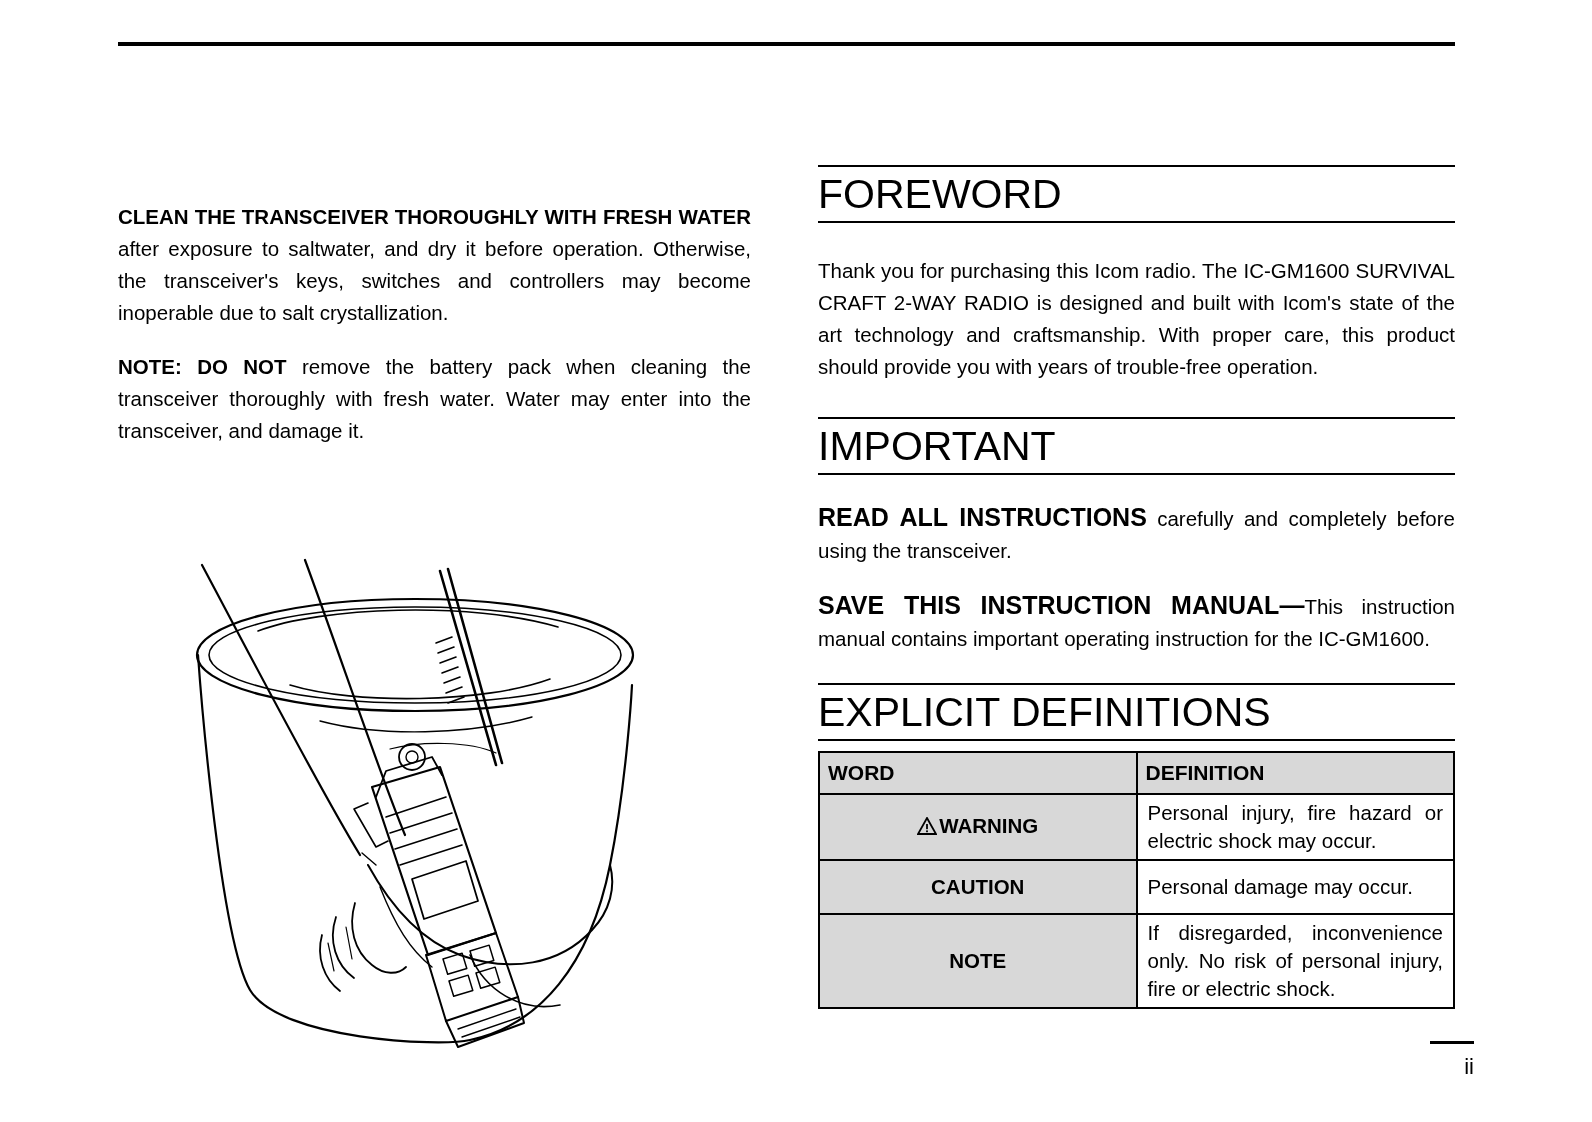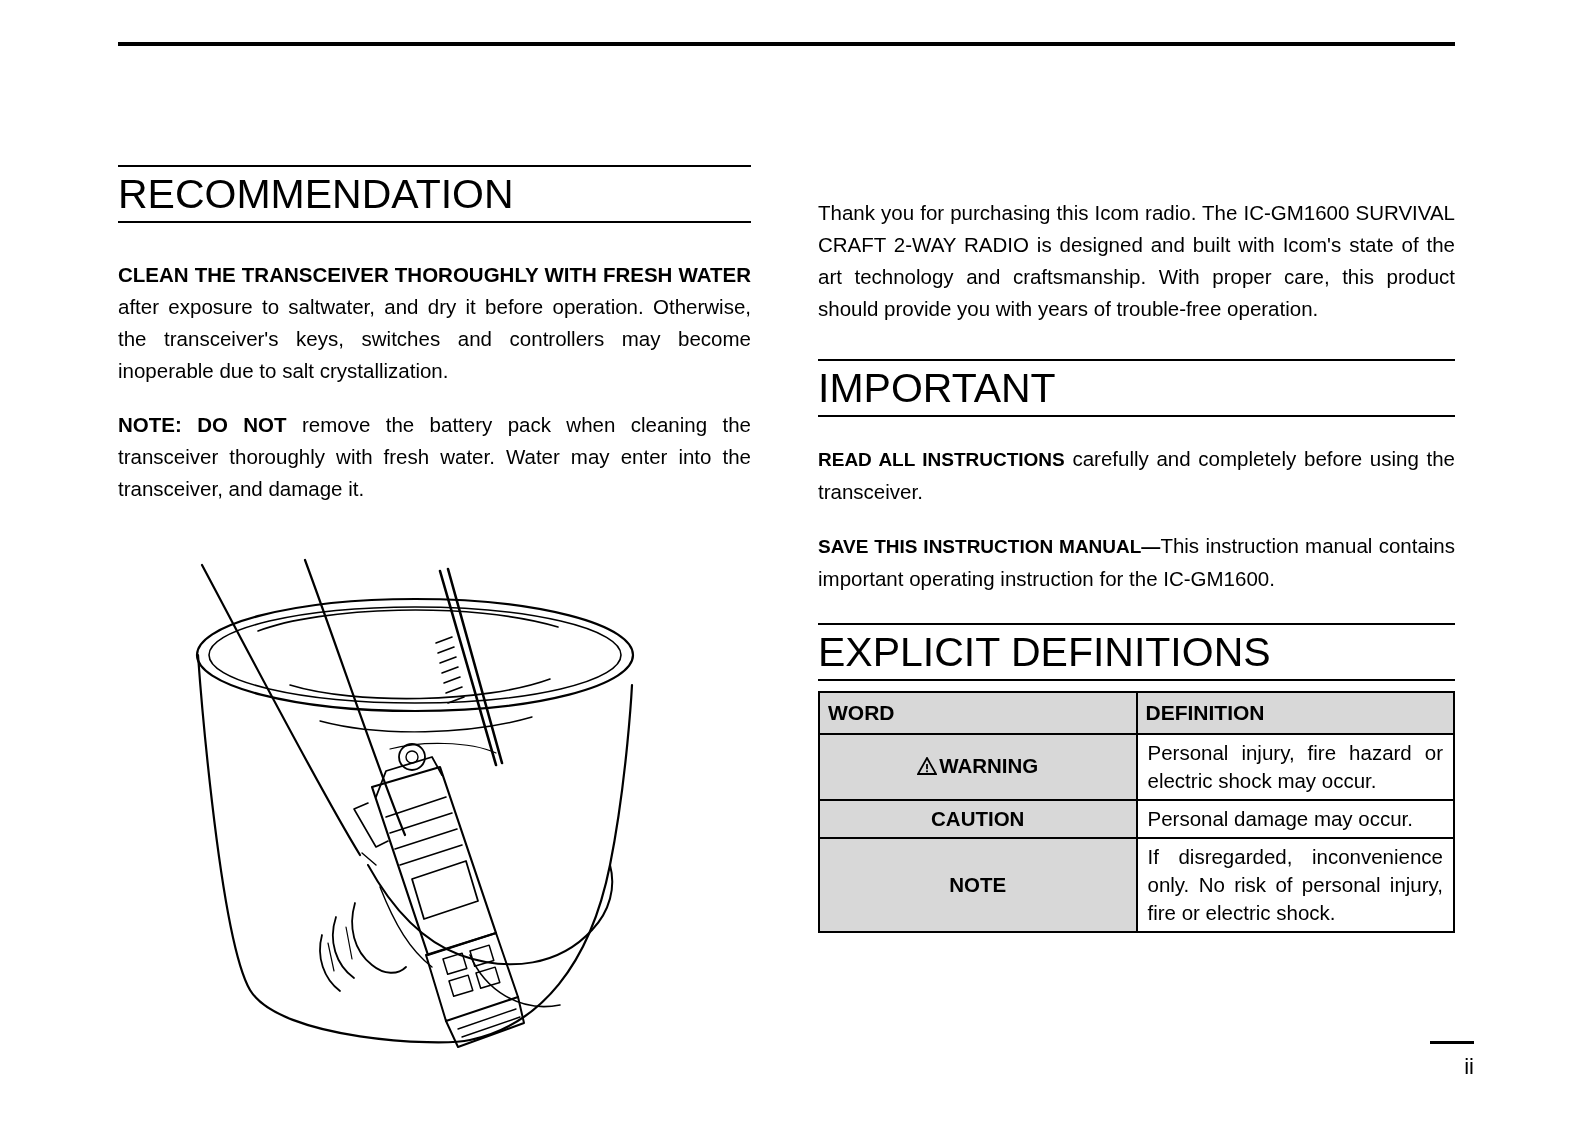--- a/index.html
+++ b/index.html
@@ -67,21 +67,21 @@
   }
   p.body {
     font-size: 20.5px;
     line-height: 32px;
     margin: 0 0 22px 0;
     text-align: justify;
   }
   .b { font-weight: bold; }
   .bigbold {
     font-weight: bold;
-    font-size: 19px;
+    font-size: 25px;
   }
 
   
   .illo {
     position: absolute;
     left: 140px;
     top: 535px;
     width: 600px;
     height: 520px;
   }
@@ -90,21 +90,21 @@
   .deftable {
     width: 100%;
     border-collapse: collapse;
     margin-top: 10px;
     table-layout: fixed;
   }
   .deftable th, .deftable td {
     border: 2px solid #000;
     font-size: 20.5px;
     line-height: 28px;
-    padding: 4px 8px;
+    padding: 12px 8px;
   }
   .deftable th {
     background: #d8d8d8;
     font-weight: bold;
     text-align: left;
     font-size: 21px;
     padding: 6px 8px;
   }
   .deftable td.word {
     background: #d8d8d8;
@@ -141,25 +141,20 @@
 </style>
 </head>
 <body>
 
 <div class="page">
 
   <div class="top-rule"></div>
 
   <div class="col-left">
 
-    <div class="section">
-      <div class="rule-thin"></div>
-      <h1 class="sec-title">RECOMMENDATION</h1>
-      <div class="rule-thin-2"></div>
-    </div>
 
     <p class="body" style="margin-top:36px;"><span class="b">CLEAN THE TRANSCEIVER THOROUGHLY WITH FRESH WATER</span><span> after exposure to saltwater, and dry it before operation. Otherwise, the transceiver's keys, switches and controllers may become inoperable due to salt crystallization.</span></p>
 
     <p class="body"><span class="b">NOTE: DO NOT</span><span> remove the battery pack when cleaning the transceiver thoroughly with fresh water. Water may enter into the transceiver, and damage it.</span></p>
   </div>
 
   <div class="illo">
     <svg viewBox="0 0 600 520" width="600" height="520" fill="none" stroke="#000" stroke-width="2.2" stroke-linejoin="round" stroke-linecap="round">
 
       <path d="M58 120 C58 120 78 400 110 455 C140 505 300 512 330 505 C400 490 450 430 470 330 C487 245 492 150 492 150"></path>
@@ -215,20 +210,25 @@
 
       <path d="M228 268 L214 274 L236 312 L248 306" stroke-width="1.6"></path>
       <path d="M222 318 L236 330" stroke-width="1.4"></path>
 
       <path d="M250 214 C280 206 330 206 356 218" stroke-width="1.2"></path>
     </svg>
   </div>
 
   <div class="col-right">
 
+    <div class="section">
+      <div class="rule-thin"></div>
+      <h1 class="sec-title">FOREWORD</h1>
+      <div class="rule-thin-2"></div>
+    </div>
 
     <p class="body" style="margin-top:32px;margin-bottom:34px;">Thank you for purchasing this Icom radio. The IC-GM1600 SURVIVAL CRAFT 2-WAY RADIO is designed and built with Icom's state of the art technology and craftsmanship. With proper care, this product should provide you with years of trouble-free operation.</p>
 
     <div class="section">
       <div class="rule-thin"></div>
       <h1 class="sec-title">IMPORTANT</h1>
       <div class="rule-thin-2"></div>
     </div>
 
     <p class="body" style="margin-top:26px;"><span class="bigbold">READ ALL INSTRUCTIONS</span><span> carefully and completely before using the transceiver.</span></p>

